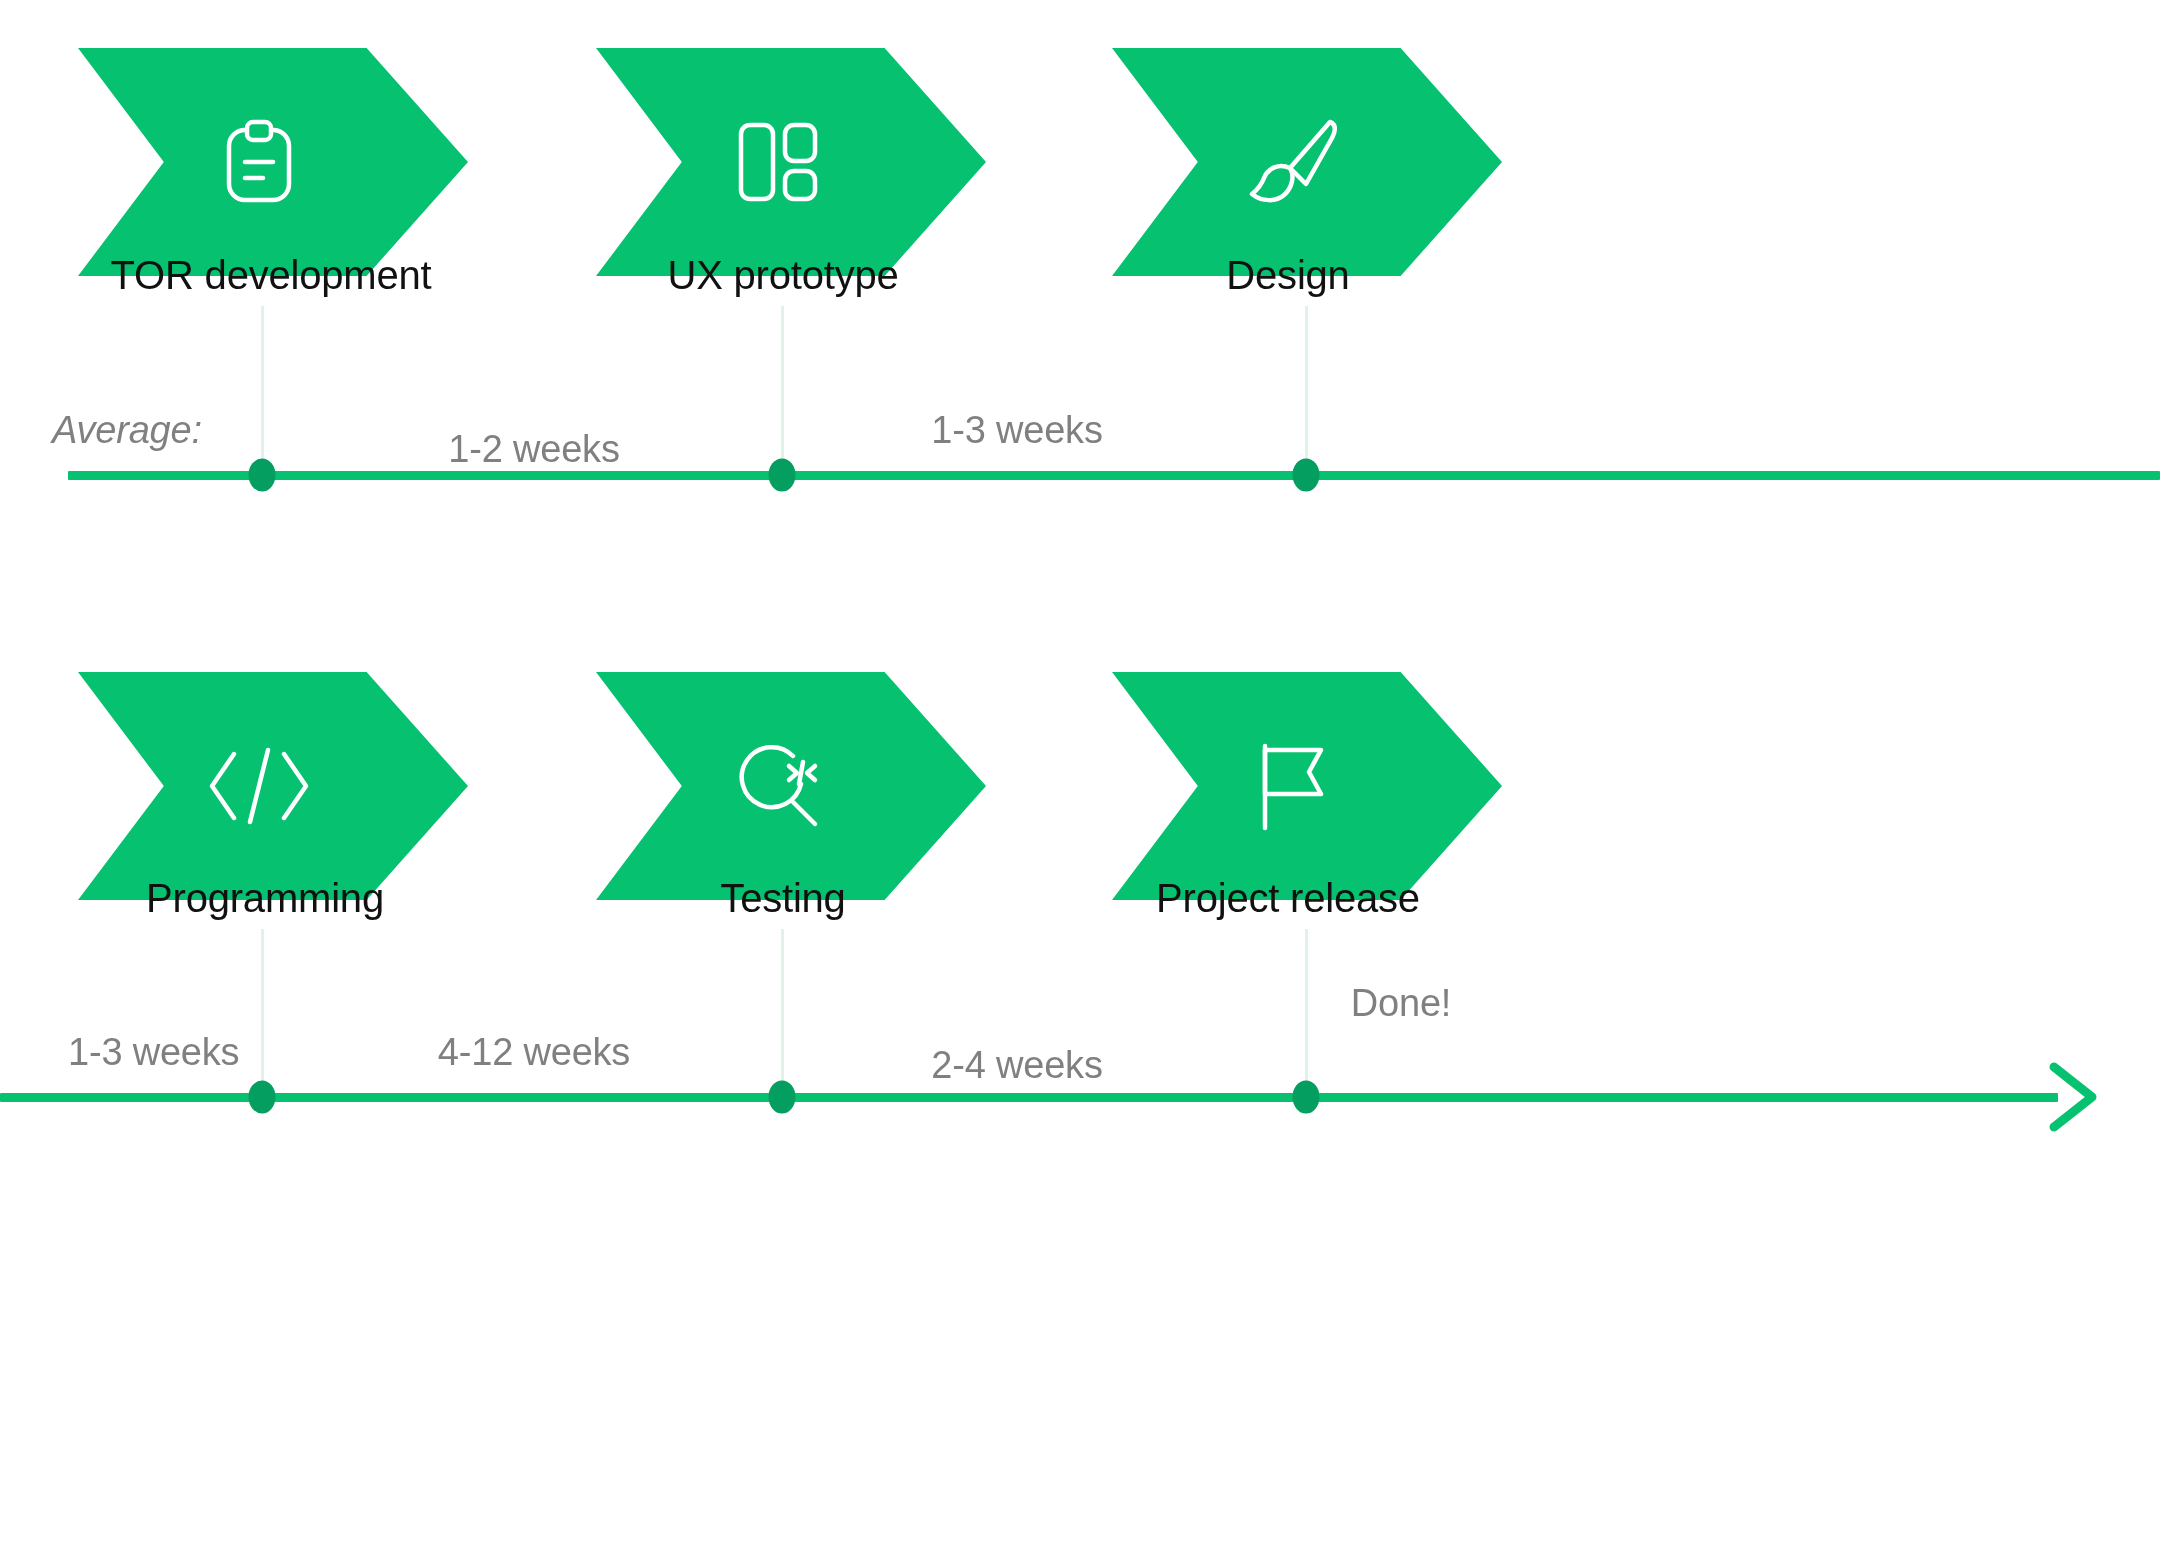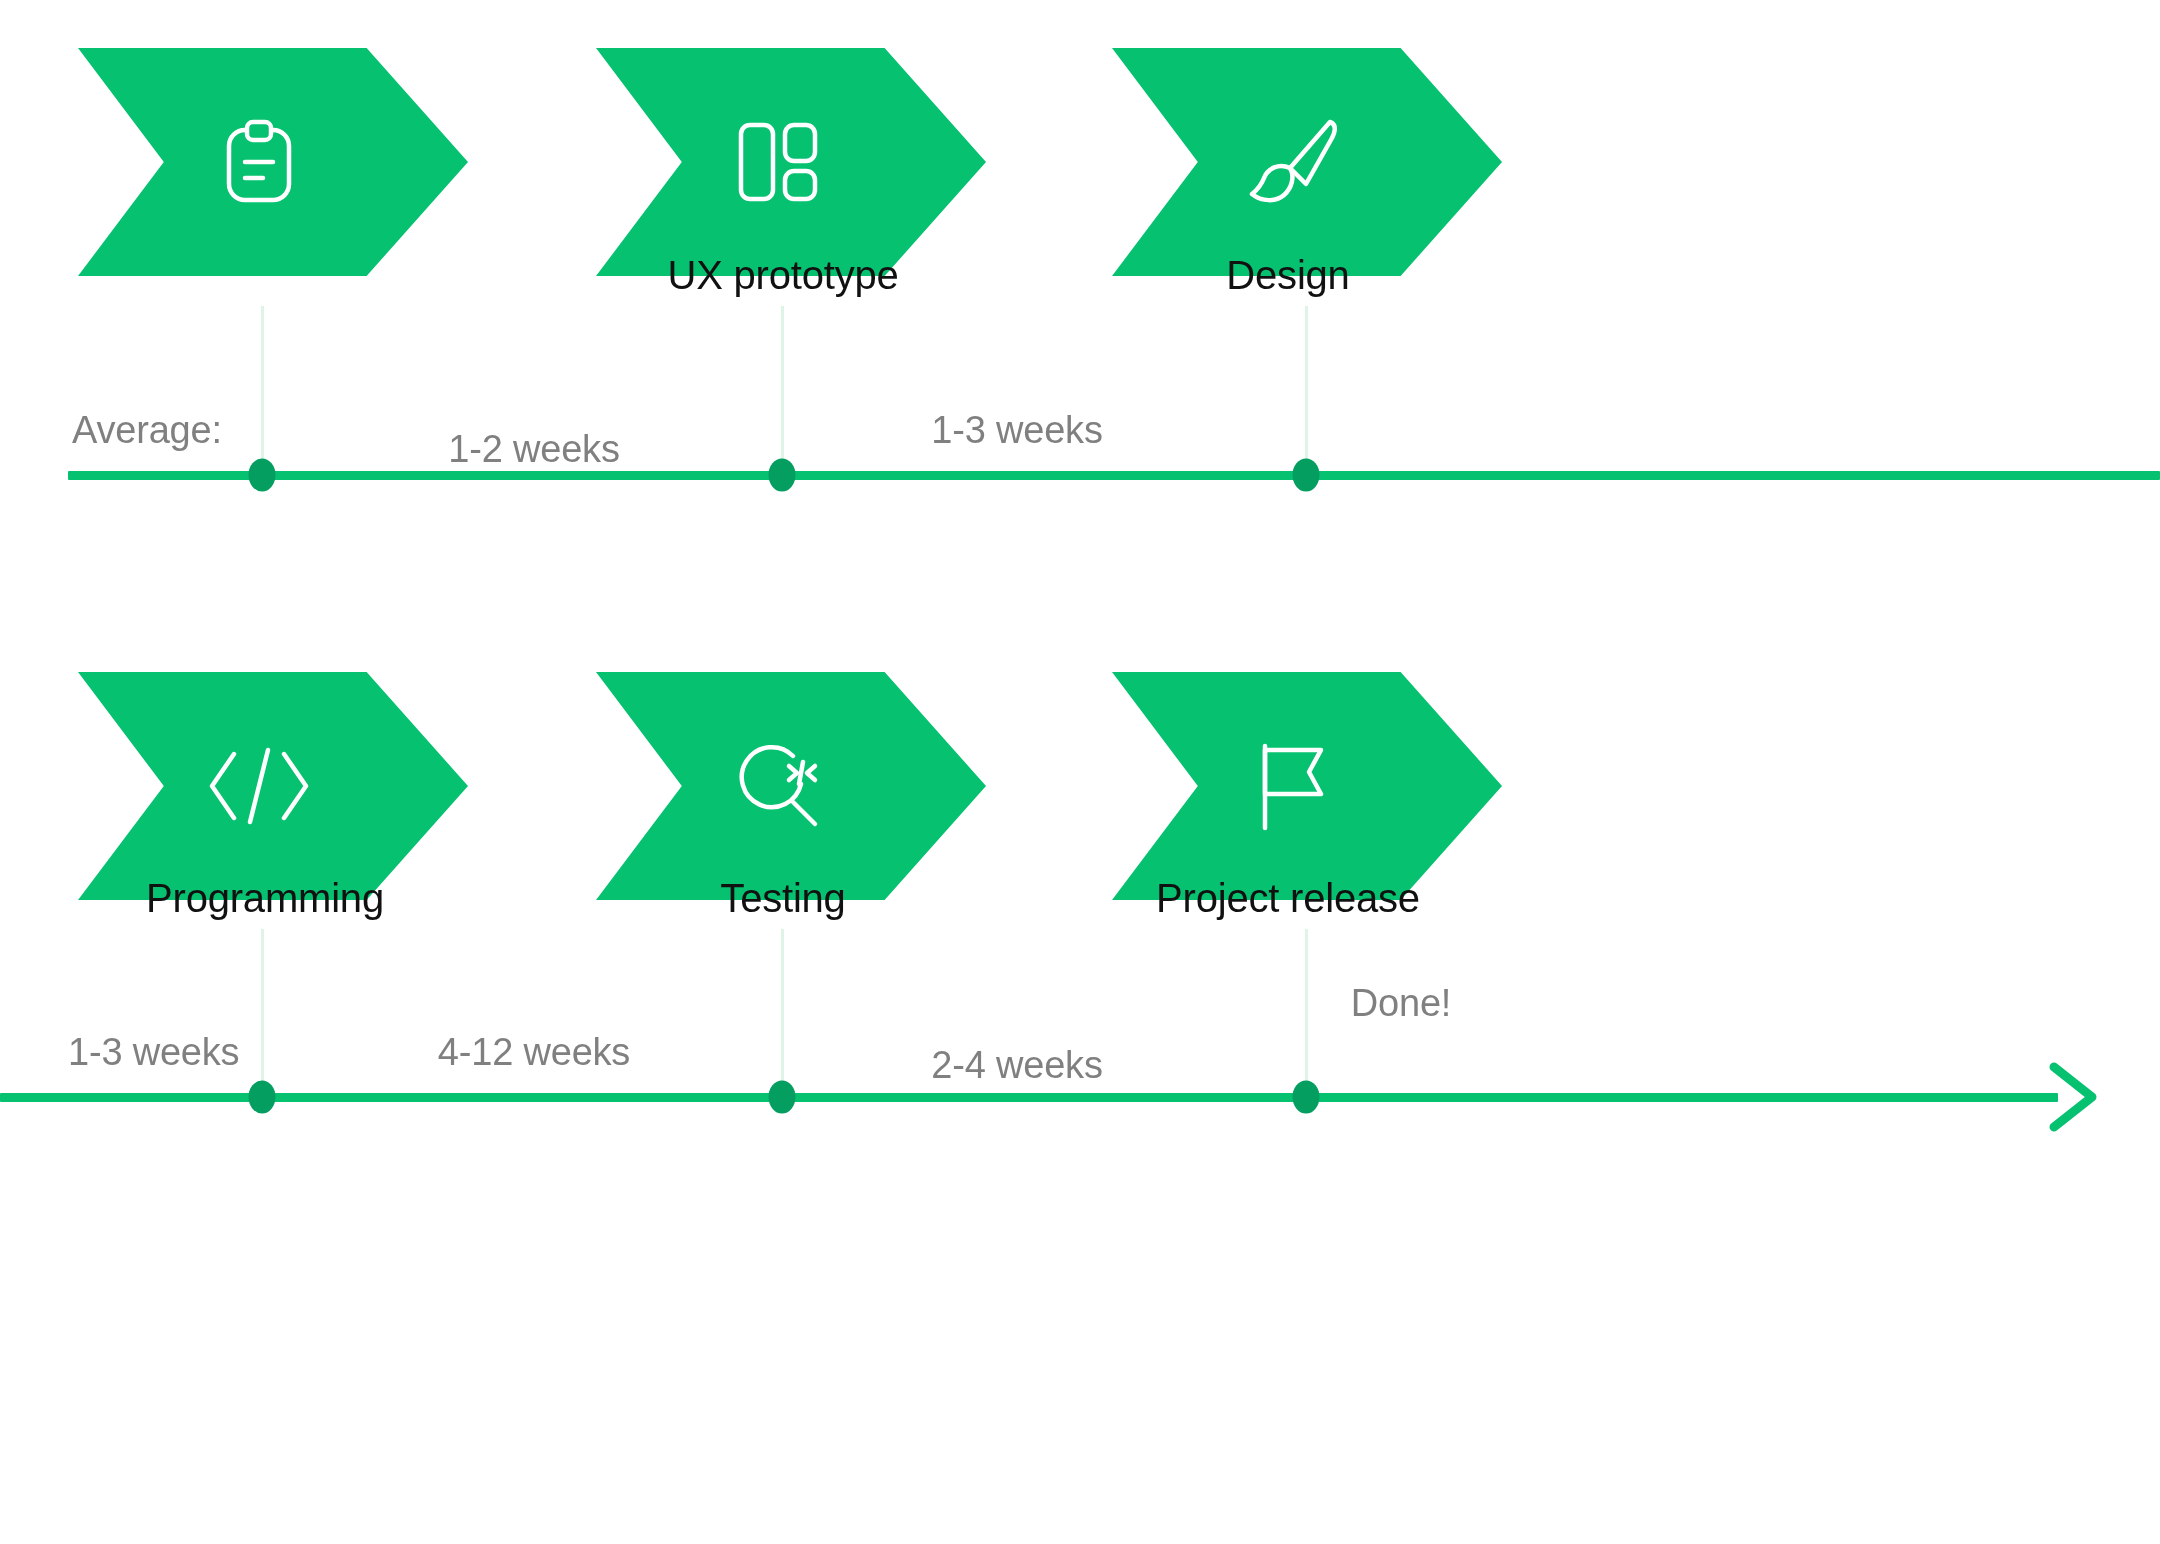--- a/index.html
+++ b/index.html
@@ -103,28 +103,29 @@
   <div class="chevron" style="left:1112px; top:48px;">
     <span class="ico">
       <svg width="94" height="92" viewBox="0 0 94 92" fill="none" stroke="#ffffff" stroke-width="4.5" stroke-linecap="round" stroke-linejoin="round">
         <path d="M84 6 L44 52 L60 68 L86 22 C90 14 90 8 84 6 Z"></path>
         <path d="M44 52 C33 47 22 52 18 62 C15 70 11 74 6 78
                  C16 86 30 86 38 79 C46 72 49 60 44 52 Z"></path>
       </svg>
     </span>
   </div>
 
+  <div class="stage-label" style="left:271px; top:253px;">TOR development</div>
   <div class="stage-label" style="left:783px; top:253px;text-align:center;">UX prototype</div>
   <div class="stage-label" style="left:1288px; top:253px;text-align:center;">Design</div>
 
   <div class="tick" style="left:261px; top:306px; height:166px;"></div>
   <div class="tick" style="left:781px; top:306px; height:166px;"></div>
   <div class="tick" style="left:1305px; top:306px; height:166px;"></div>
 
-  <div class="duration left-anchor" style="left:72px; top:409px;">Average:</div>
+  <div class="duration left-anchor" style="left:52px; top:409px;font-style:italic;">Average:</div>
   <div class="duration" style="left:534px; top:428px;">1-2 weeks</div>
   <div class="duration" style="left:1017px; top:409px;">1-3 weeks</div>
 
   <div class="axis" style="left:68px; top:471px; width:2092px;"></div>
   <div class="node" style="left:262px; top:475px;"></div>
   <div class="node" style="left:782px; top:475px;"></div>
   <div class="node" style="left:1306px; top:475px;"></div>
 
   <div class="chevron" style="left:78px; top:672px;">
     <span class="ico">

